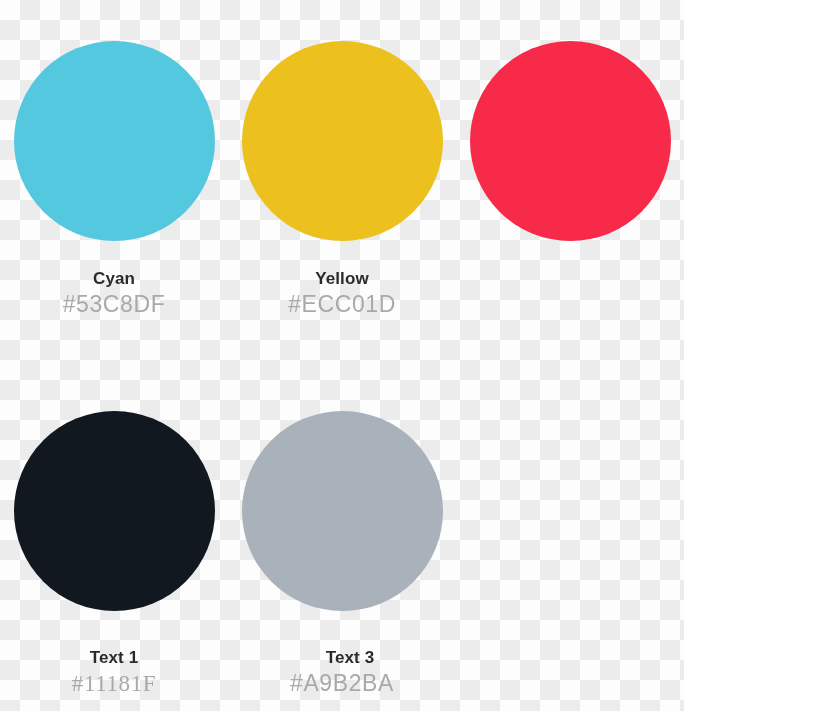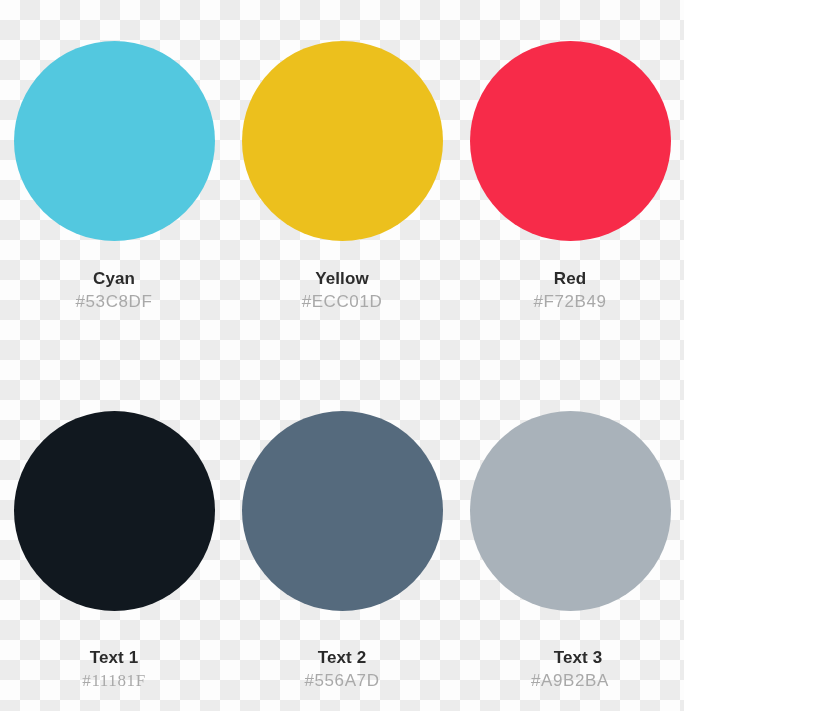--- a/index.html
+++ b/index.html
@@ -63,21 +63,21 @@
 
   .swatch-name {
     font-size: 17px;
     font-weight: bold;
     color: #2b2b2b;
     letter-spacing: 0.1px;
     display: block;
   }
 
   .swatch-hex {
-    font-size: 17px;
+    font-size: 23px;
     font-weight: normal;
     color: #a9a9a9;
     letter-spacing: 0.6px;
     display: block;
     margin-top: 6px;
   }
 </style>
 </head>
 <body>
 
@@ -96,41 +96,30 @@
     <div class="swatch row-1">
       <div class="swatch-circle" style="background-color: rgb(236, 192, 29);"></div>
       <div class="swatch-labels">
         <span class="swatch-name" style="color: rgb(43, 43, 43);">Yellow</span>
         <span class="swatch-hex" style="color: rgb(169, 169, 169);">#ECC01D</span>
       </div>
     </div>
 
     <div class="swatch row-1">
       <div class="swatch-circle" style="background-color: rgb(247, 43, 73);"></div>
-      <div class="swatch-labels">
-        <span class="swatch-name" style="color: rgb(43, 43, 43);">Red</span>
-        <span class="swatch-hex" style="color: rgb(169, 169, 169);">#F72B49</span>
-      </div>
     </div>
 
     <div class="swatch row-2">
       <div class="swatch-circle" style="background-color: rgb(17, 24, 31);"></div>
       <div class="swatch-labels">
         <span class="swatch-name" style="color: rgb(43, 43, 43);">Text 1</span>
         <span class="swatch-hex" style="color: rgb(169, 169, 169); font-family: Liberation Serif, serif;">#11181F</span>
       </div>
     </div>
 
-    <div class="swatch row-2">
-      <div class="swatch-circle" style="background-color: rgb(85, 106, 125);"></div>
-      <div class="swatch-labels">
-        <span class="swatch-name" style="color: rgb(43, 43, 43);">Text 2</span>
-        <span class="swatch-hex" style="color: rgb(169, 169, 169);">#556A7D</span>
-      </div>
-    </div>
 
     <div class="swatch row-2">
       <div class="swatch-circle" style="background-color: rgb(169, 178, 186);"></div>
       <div class="swatch-labels">
         <span class="swatch-name" style="color: rgb(43, 43, 43); padding-left: 16px;">Text 3</span>
         <span class="swatch-hex" style="color: rgb(169, 169, 169);">#A9B2BA</span>
       </div>
     </div>
 
   </div>

